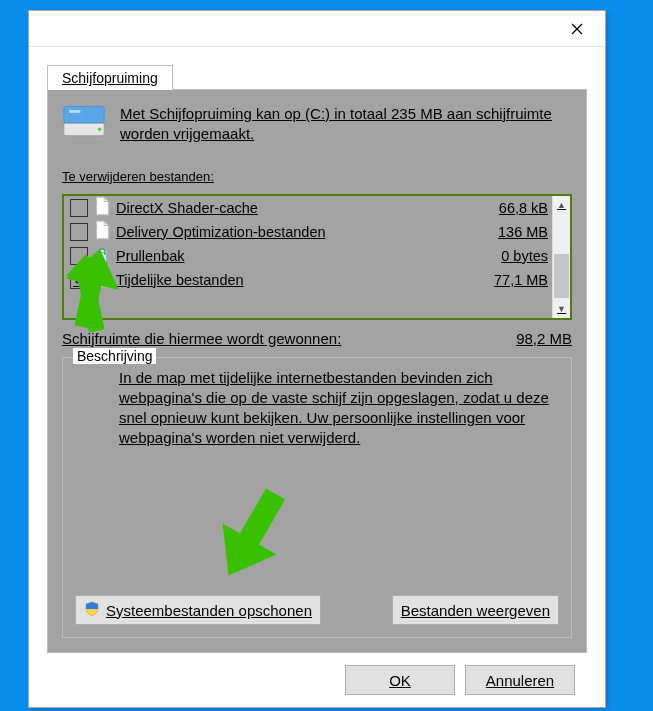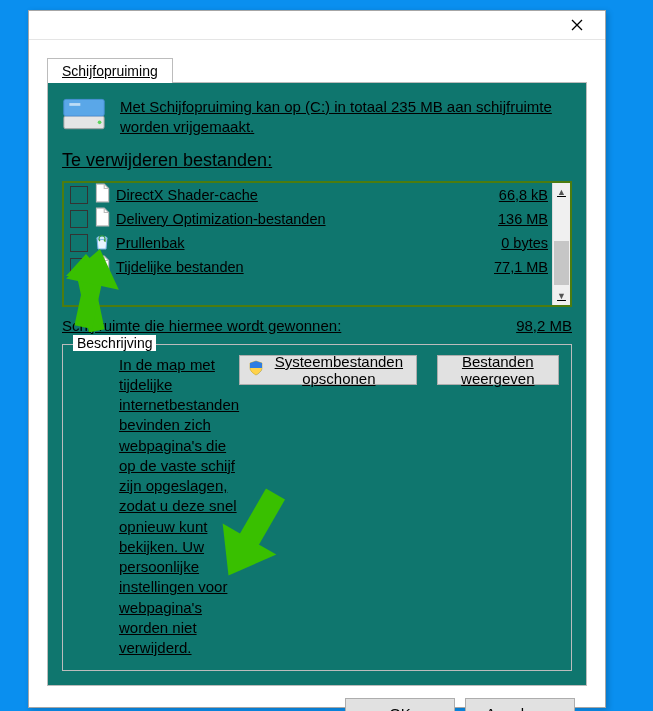--- a/index.html
+++ b/index.html
@@ -60,35 +60,35 @@
     border-bottom: none;
     background: #fff;
     padding: 4px 14px;
     font-size: 14px;
     position: relative;
     top: 1px;
     z-index: 2;
   }
   .tabcontent {
     border: 1px solid #bcbcbc;
-    background: #0f766e;
+    background: #a3a3a3;
     padding: 14px 14px 14px 14px;
     display: flex;
     flex-direction: column;
     gap: 10px;
     flex: 1;
   }
   .summary-row {
     display: flex;
     gap: 14px;
     align-items: flex-start;
   }
   .drive-icon-large { width: 44px; height: 36px; flex-shrink: 0; }
   .summary-text { font-size: 15px; line-height: 1.35; }
-  .section-label { font-size: 18px; margin-top: 2px; }
+  .section-label { font-size: 13px; margin-top: 14px; }
   .file-list {
     border: 2px solid #4d7c0f;
     height: 126px;
     display: flex;
   }
   .file-list-inner { flex: 1; overflow: hidden; }
   .file-row {
     display: flex;
     align-items: center;
     height: 24px;
@@ -134,21 +134,21 @@
     display: flex;
     font-size: 15px;
   }
   .gained-row .gl { flex: 1; }
   .fieldset {
     border: 1px solid #bcbcbc;
     padding: 10px 12px 12px 12px;
     position: relative;
     flex: 1;
     display: flex;
-    flex-direction: row;
+    flex-direction: column;
   }
   .fieldset .legend {
     position: absolute;
     top: -10px; left: 10px;
     background: #fff;
     padding: 0 4px;
     font-size: 14px;
   }
   .desc-text {
     font-size: 15px;

